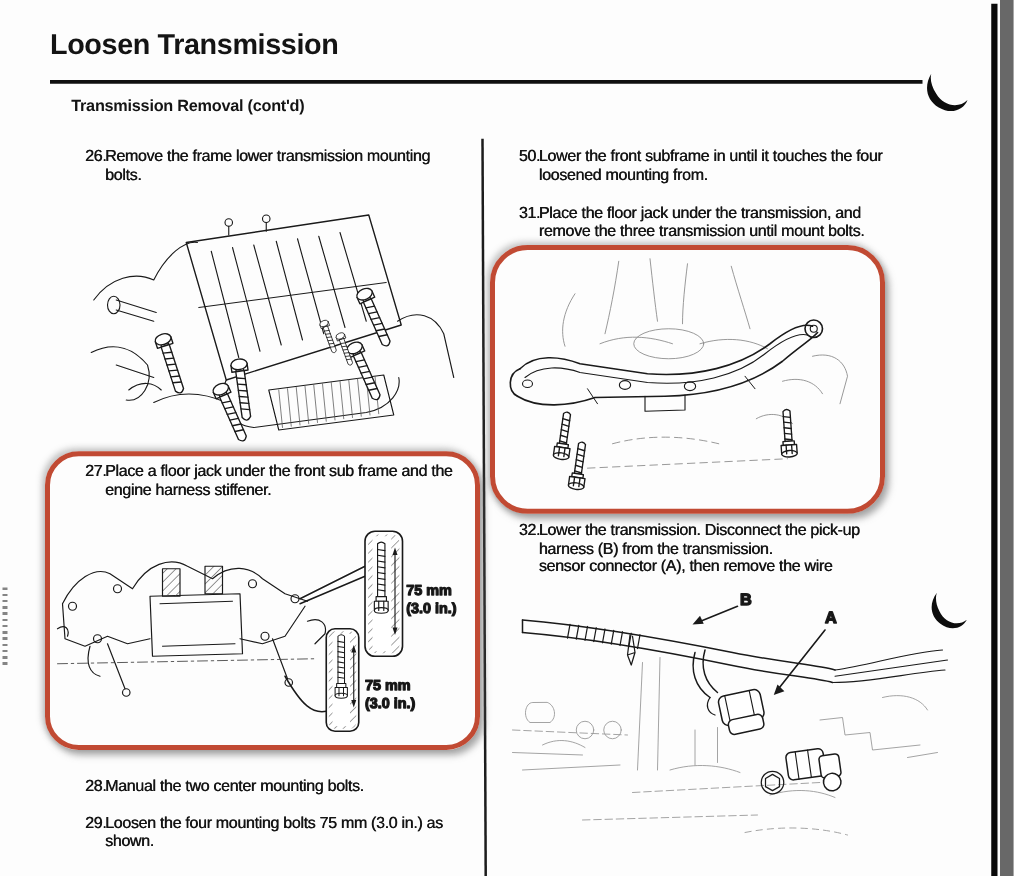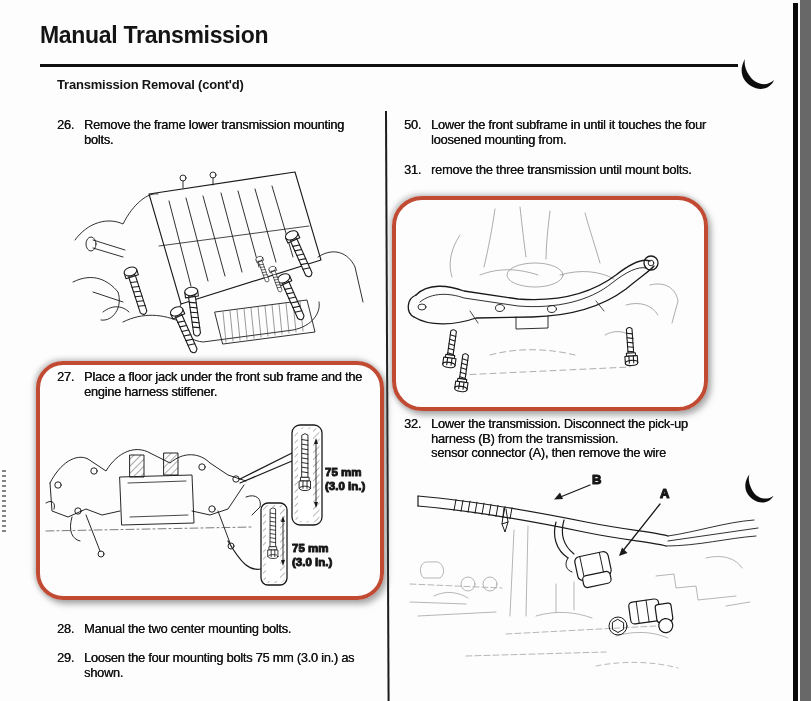--- a/index.html
+++ b/index.html
@@ -10,34 +10,34 @@
   .rule{left:40px;top:64px;width:698px;height:3px;background:#101010;}
   .heading{left:57px;top:77px;font-size:13px;font-weight:700;letter-spacing:-0.2px;}
   .divider{left:385px;top:111px;width:2px;height:590px;background:#1c1c1c;
            transform:rotate(-0.25deg);transform-origin:top center;}
   .edge-black{left:793px;top:3px;width:5px;height:698px;background:#0a0a0a;}
   .edge-gray{left:800px;top:0;width:11px;height:701px;background:#686868;}
   .left-artifact{left:2px;top:470px;width:4px;height:62px;opacity:.65;
       background:repeating-linear-gradient(to bottom,#444 0 2px,transparent 2px 5px);}
   .step{position:absolute;font-size:12.8px;line-height:14.6px;letter-spacing:-0.25px;
         white-space:nowrap;text-shadow:0.35px 0 #222;z-index:3;}
-  .step .num{position:absolute;left:0;top:0;}
+  .step .num{position:absolute;left:11px;top:0;}
   .step .lines{margin-left:27px;}
   .hlbox{position:absolute;border:4.5px solid #c14a33;background:transparent;z-index:1;
          box-shadow:3px 4px 6px rgba(95,95,95,.55),-2px -2px 5px rgba(130,130,130,.45);}
   .hb1{left:36px;top:361px;width:340px;height:231px;border-radius:27px;}
   .hb2{left:392px;top:196px;width:308px;height:207px;border-radius:30px;}
   svg.fig{position:absolute;z-index:2;}
   .fig path,.fig line,.fig circle,.fig ellipse,.fig polygon,.fig rect{vector-effect:none;}
   svg text{font-family:"Liberation Sans",sans-serif;font-weight:700;fill:#111;}
 </style>
 </head>
 <body>
 
-<div class="abs title">Manual Transmission</div>
+<div class="abs title">Loosen Transmission</div>
 <div class="abs rule"></div>
 <div class="abs heading">Transmission Removal (cont'd)</div>
 <div class="abs divider"></div>
 <div class="abs edge-black"></div>
 <div class="abs edge-gray"></div>
 <div class="abs left-artifact"></div>
 
 <svg class="fig" style="left:737px;top:54px" width="40" height="36" viewBox="0 0 40 36">
   <path d="M8,5 C2,15 4,26 14,32 C24,38 34,34 37,26 C30,33 18,31 12,21 C8,15 7,9 8,5 Z" fill="#0d0d0d"></path>
 </svg>
@@ -79,20 +79,21 @@
 <div class="step" style="left:404px;top:118px">
   <span class="num">50.</span>
   <div class="lines">
     <div>Lower the front subframe in until it touches the four</div>
     <div>loosened mounting from.</div>
   </div>
 </div>
 <div class="step" style="left:404px;top:163px">
   <span class="num">31.</span>
   <div class="lines">
+    <div>Place the floor jack under the transmission, and</div>
     <div>remove the three transmission until mount bolts.</div>
   </div>
 </div>
 <div class="step" style="left:404px;top:417px">
   <span class="num">32.</span>
   <div class="lines">
     <div>Lower the transmission. Disconnect the pick-up</div>
     <div>harness (B) from the transmission.</div>
     <div>sensor connector (A), then remove the wire</div>
   </div>

